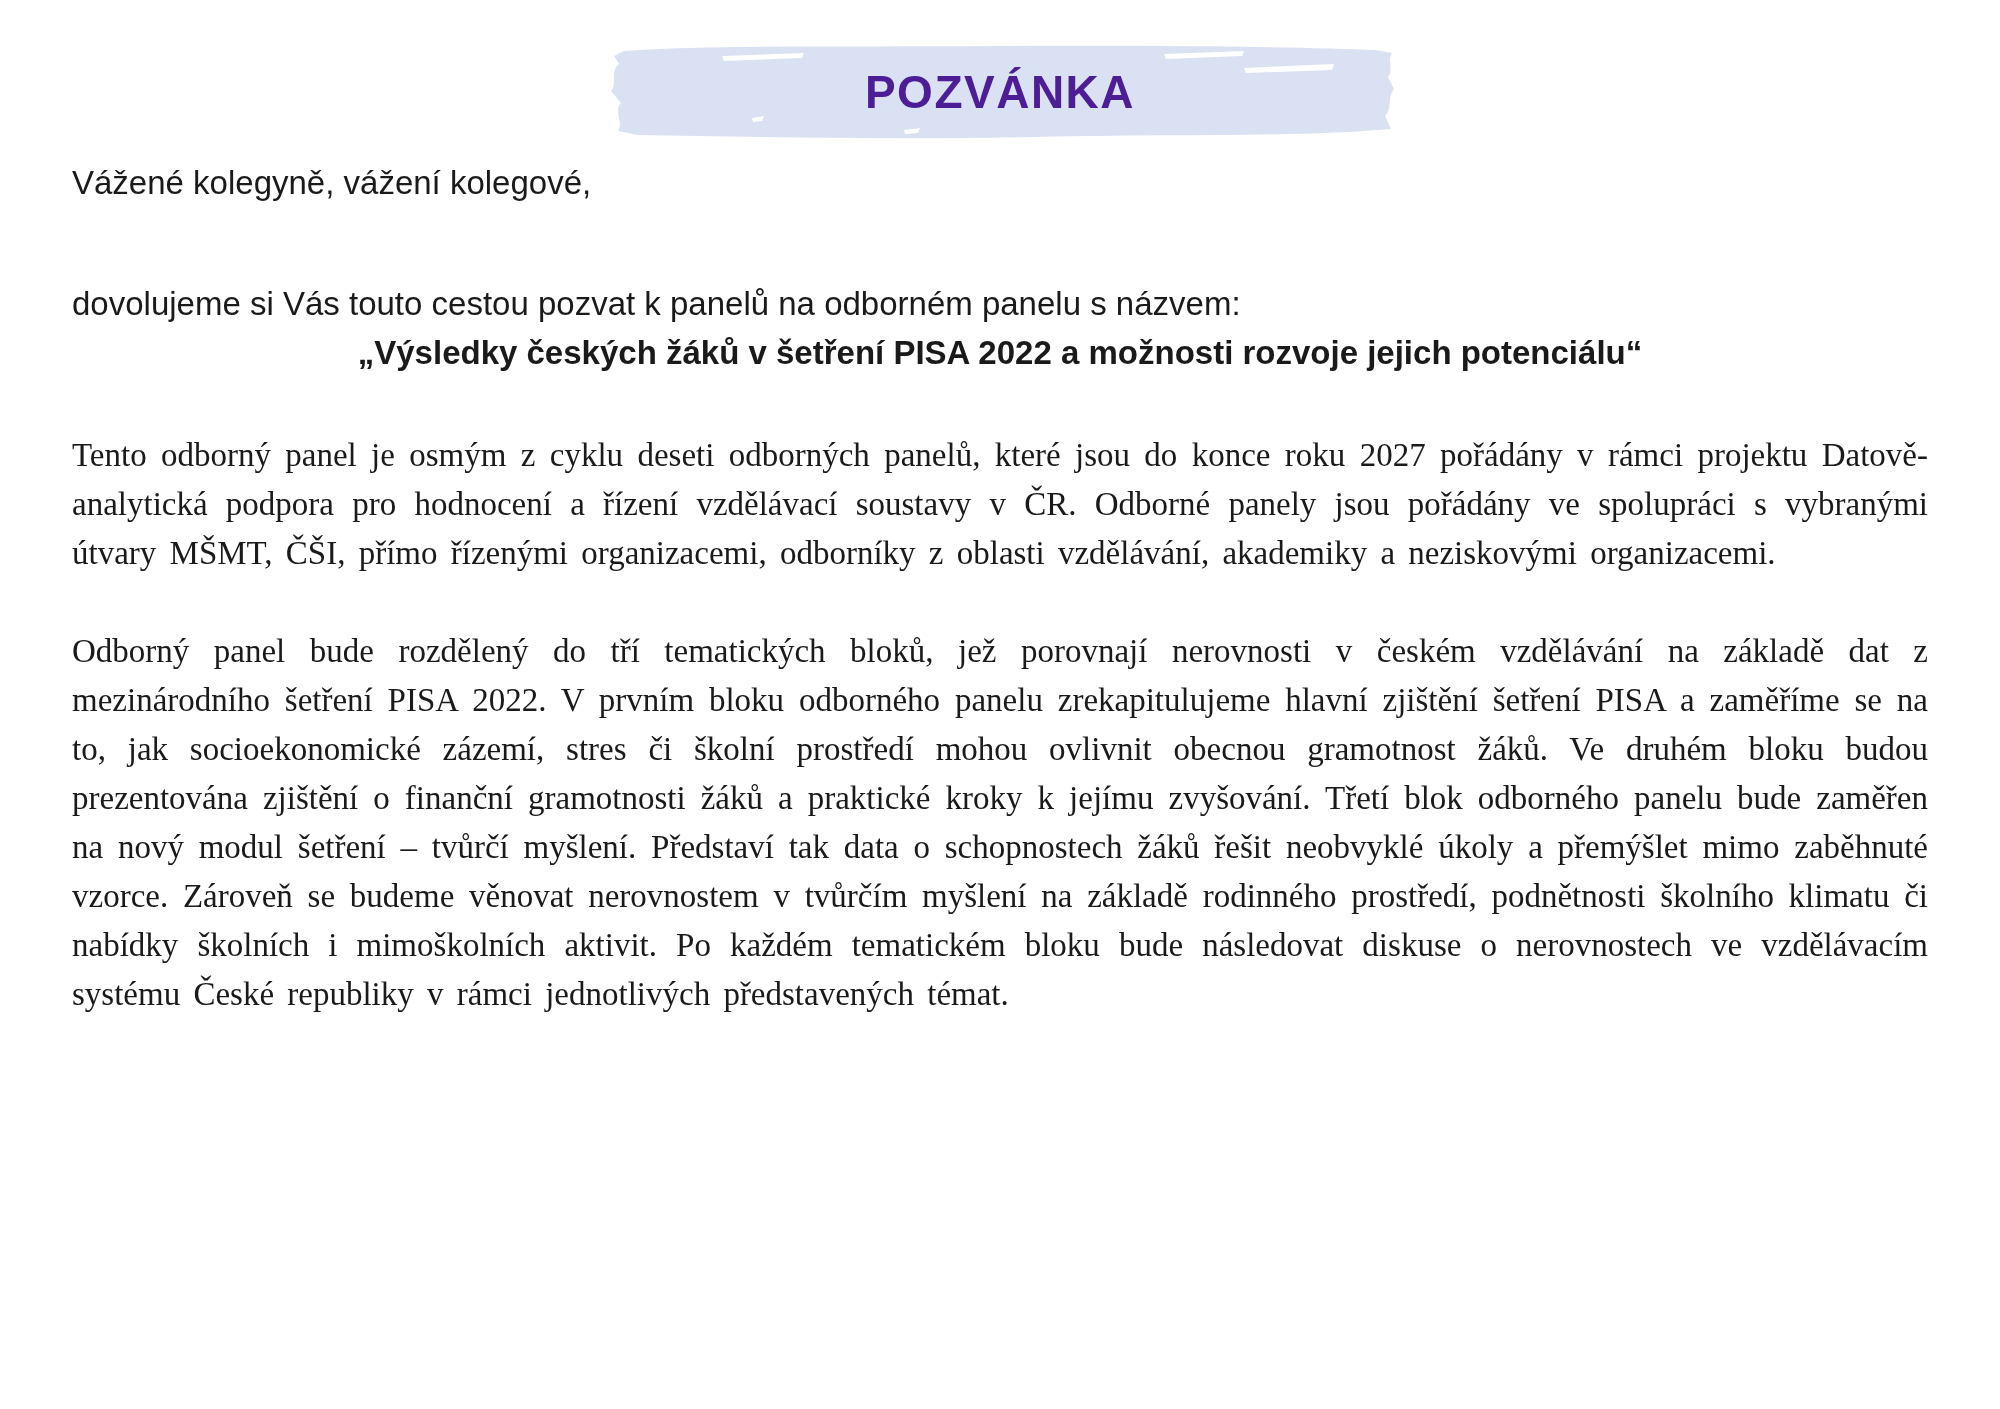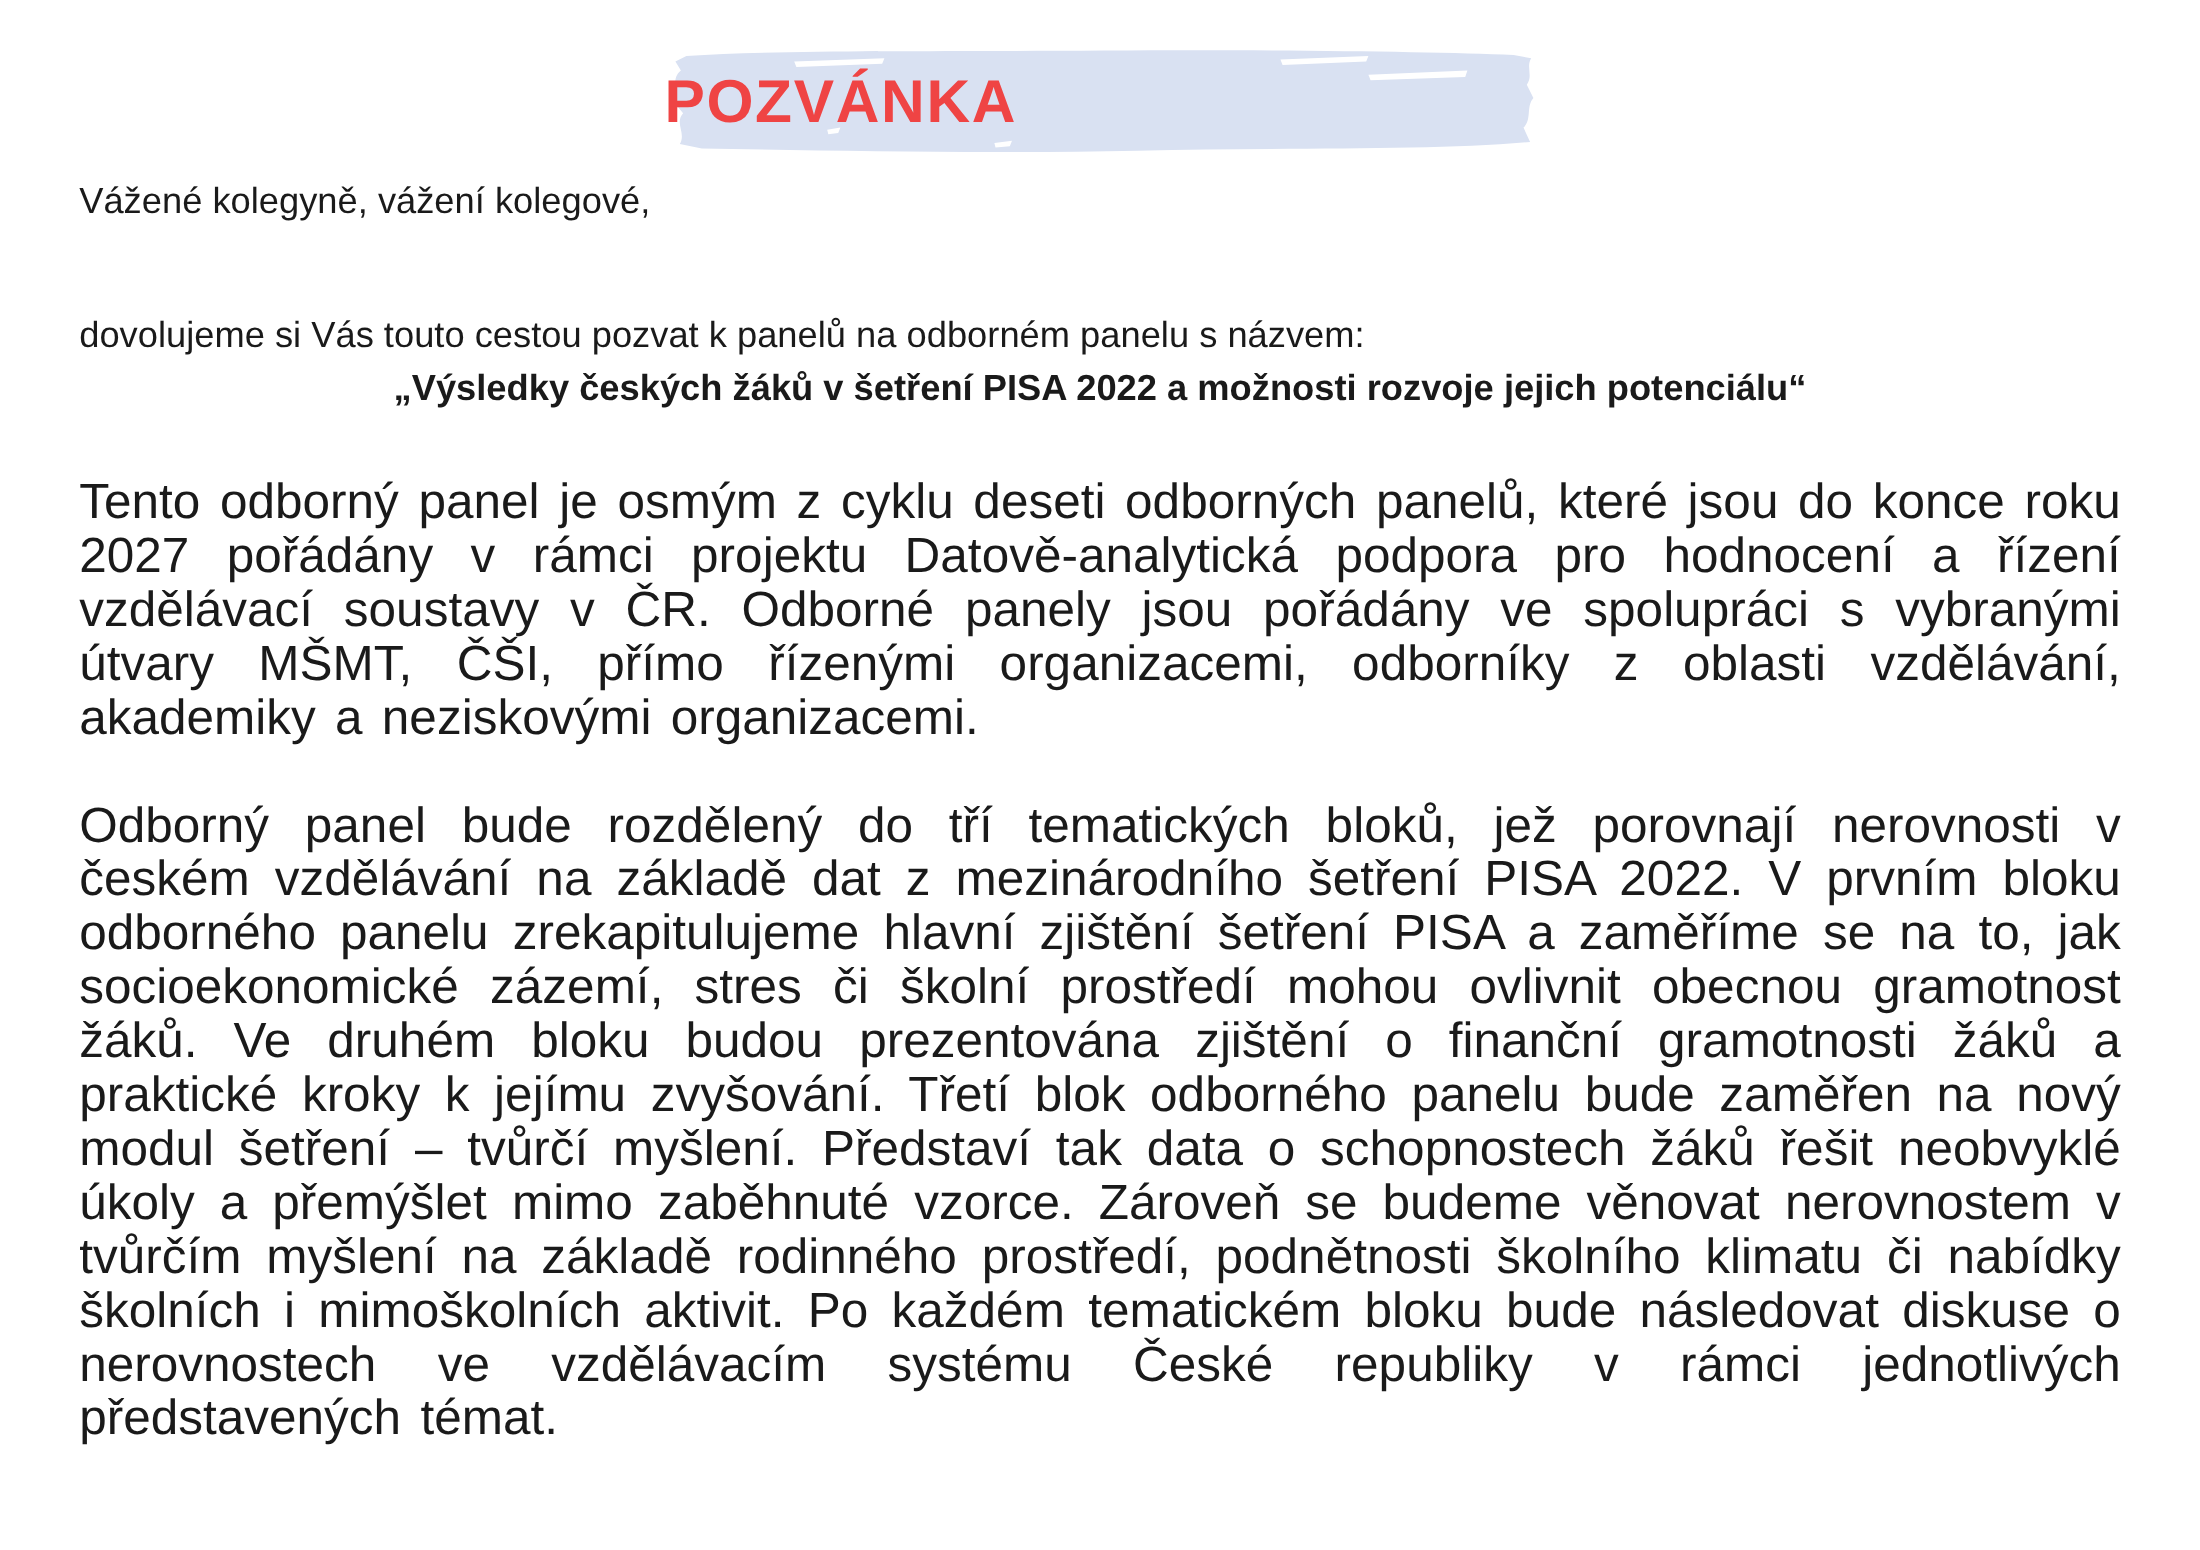--- a/index.html
+++ b/index.html
@@ -27,45 +27,47 @@
   }
   .banner svg {
     position: absolute;
     inset: 0;
     width: 100%;
     height: 100%;
   }
   .banner .doc-title {
     position: relative;
     z-index: 2;
+    text-align: center;
     line-height: 100px;
-    font-size: 55px;
+    font-size: 46px;
     font-weight: 700;
     letter-spacing: 1.5px;
-    color: #ef4444;
+    color: #4c1d95;
   }
   .line {
     font-size: 33px;
     line-height: 49px;
     white-space: pre-wrap;
   }
   .greeting { margin-top: 16px; }
   .intro    { margin-top: 72px; }
   .panel-title {
     font-size: 33px;
     line-height: 49px;
     font-weight: 700;
     text-align: center;
   }
   .para {
-    font-size: 45px;
+    font-size: 33px;
     line-height: 49px;
     text-align: justify;
     text-justify: inter-word;
     word-spacing: 5px;
+    font-family: Liberation Serif, serif;
   }
   .para-1 { margin-top: 54px; }
   .para-2 { margin-top: 49px; }
   .closing { margin-top: 58px; }
 </style>
 </head>
 <body>
 
 <div class="page">
 

